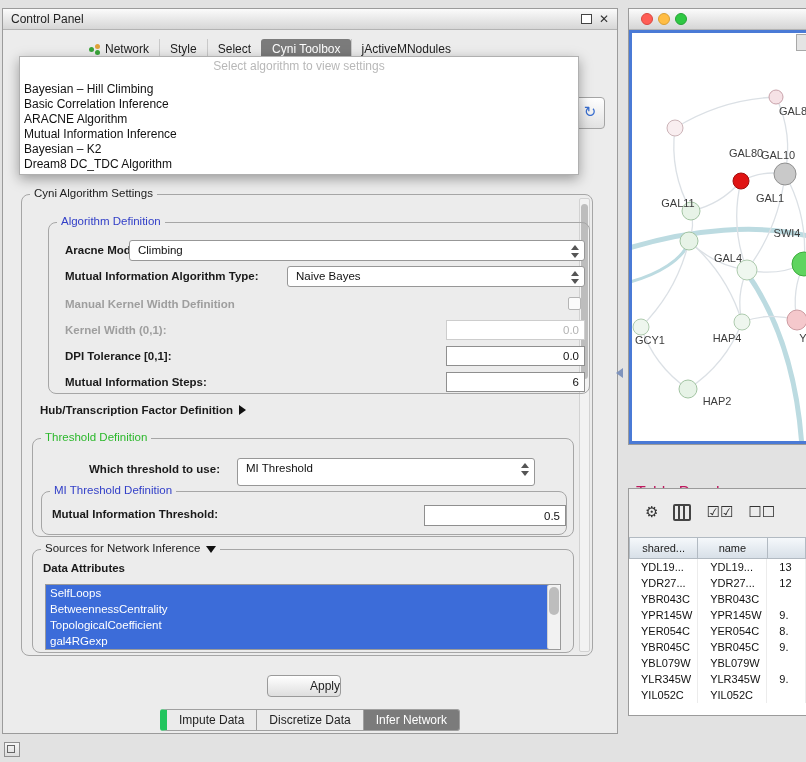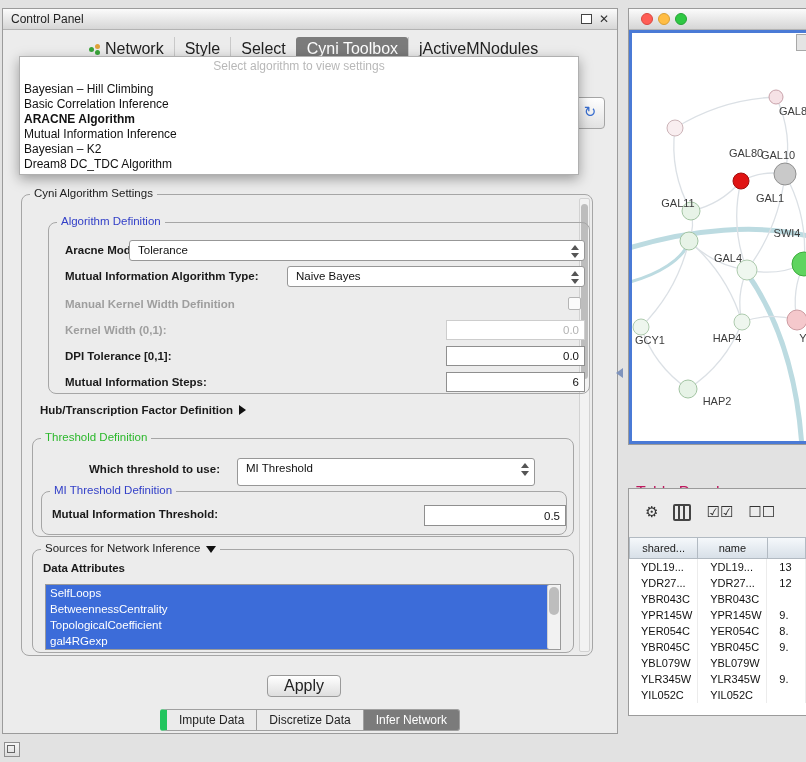--- a/index.html
+++ b/index.html
@@ -6,34 +6,34 @@
   body{font-family:"Liberation Sans",sans-serif;background:#d8d8d8}
   #root{position:relative;width:806px;height:762px;background:#e2e2e2;overflow:hidden}
   .win{position:absolute;background:#ececec;border:1px solid #9b9b9b;box-sizing:border-box}
   .titlebar{position:absolute;left:0;right:0;top:0;height:21px;background:linear-gradient(#fbfbfb,#d6d6d6);border-bottom:1px solid #b3b3b3;display:flex;align-items:center;padding:0 8px;box-sizing:border-box}
   .titlebar .t{font-size:12px;color:#222}
   .winbtns{margin-left:auto;display:flex;align-items:center;gap:7px}
   .floatico{width:9px;height:8px;border:1.5px solid #444;background:#fff}
   .closeico{font-size:12px;color:#333;line-height:10px}
   
   .tabstrip{position:absolute;left:76px;top:28px;height:24px;display:flex;align-items:center;z-index:10}
-  .tab{padding:3px 10px;font-size:16px;color:#222;border-left:1px solid #c9c9c9;display:flex;align-items:center;gap:5px;white-space:nowrap}
+  .tab{padding:3px 10px;font-size:12px;color:#222;border-left:1px solid #c9c9c9;display:flex;align-items:center;gap:5px;white-space:nowrap}
   .tab:first-child{border-left:none}
   .tab.selected{background:#7b7b7b;color:#fff;border-radius:3px;border-left-color:transparent}
   .net-ico{width:11px;height:11px;position:relative;display:inline-block}
   .net-ico i{position:absolute;width:5px;height:5px;border-radius:50%;background:#3aa53a}
   .net-ico i:nth-child(2){left:6px;top:0;background:#e0a23a}
   .net-ico i:nth-child(3){left:6px;top:6px}
   .net-ico i:nth-child(1){left:0;top:3px}
   
   .popup{position:absolute;left:16px;top:47px;width:560px;height:119px;background:#fff;border:1px solid #b0b0b0;box-shadow:0 4px 12px rgba(0,0,0,.35);z-index:60;font-size:12px;box-sizing:border-box}
   .popup .ph{height:16px;text-align:center;color:#b8b8b8;padding-top:2px}
   .popup .items{margin-top:7px}
   .dd-item{height:15px;line-height:15px;padding-left:4px;color:#111;white-space:nowrap}
-  .dd-item.bold{font-weight:bold}
+  .dd-item.bold{font-weight:normal}
   .frag{position:absolute;left:572px;top:88px;width:28px;height:30px;border:1px solid #a5a5a5;border-radius:4px;background:linear-gradient(#ffffff,#e2e2e2);z-index:5;color:#3a6fd0;font-size:15px;text-align:center;line-height:28px}
   
   .gbox{position:absolute;border:1px solid #a6a6a6;border-radius:8px;box-sizing:border-box}
   .gtitle{position:absolute;top:-8px;left:8px;background:#ececec;padding:0 4px;font-size:11.5px;color:#222;white-space:nowrap}
   .gtitle.blue{color:#3340c8}
   .gtitle.green{color:#2cb82c}
   .lbl{position:absolute;font-size:11.5px;font-weight:bold;color:#1a1a1a;white-space:nowrap}
   .lbl.dis{color:#9e9e9e}
   .combo{position:absolute;background:#fff;border:1px solid #979797;border-radius:3px;box-sizing:border-box}
   .combo .val{position:absolute;left:8px;top:3px;font-size:11.5px;color:#111;white-space:nowrap}
@@ -44,21 +44,21 @@
   input.field.dis{border-color:#cdcdcd;color:#b3b3b3}
   .checkbox{position:absolute;width:13px;height:13px;border:1px solid #b5b5b5;border-radius:2px;background:#fbfbfb;box-sizing:border-box}
   .vscroll{position:absolute;background:#f2f2f2;border:1px solid #d2d2d2;border-radius:2px;box-sizing:border-box}
   .vscroll .thumb{position:absolute;left:1px;right:1px;background:#bdbdbd;border-radius:5px}
   .tri-right{display:inline-block;width:0;height:0;border-top:5px solid transparent;border-bottom:5px solid transparent;border-left:7px solid #111;margin-left:6px;vertical-align:-1px}
   .tri-down{display:inline-block;width:0;height:0;border-left:5px solid transparent;border-right:5px solid transparent;border-top:7px solid #111;margin-left:6px;vertical-align:-1px}
   
   .attrlist{position:absolute;background:#fff;border:1px solid #9a9a9a;box-sizing:border-box;overflow:hidden}
   .attr-item{height:16px;line-height:16px;font-size:11.5px;color:#fff;background:#3c6cd9;padding-left:4px;width:503px;box-sizing:border-box;white-space:nowrap}
   
-  .pushbtn{position:absolute;border:1px solid #9a9a9a;border-radius:4px;background:linear-gradient(#ffffff,#dedede);font-size:16px;color:#222;text-align:center;line-height:20px;box-sizing:border-box}
+  .pushbtn{position:absolute;border:1px solid #9a9a9a;border-radius:4px;background:linear-gradient(#ffffff,#dedede);font-size:12px;color:#222;text-align:right;line-height:20px;box-sizing:border-box}
   .btabs{position:absolute;left:0;right:0;top:700px;display:flex;justify-content:center}
   .btab{padding:3px 12px;font-size:12px;color:#222;border:1px solid #a0a0a0;border-left:none;background:#ebebeb;white-space:nowrap}
   .btab:first-child{border-left:7px solid #22c55e;border-radius:3px 0 0 3px}
   .btab:last-child{border-radius:0 3px 3px 0}
   .btab.selected{background:#7b7b7b;color:#fff}
   
   #net-win{left:628px;top:8px;width:178px;height:437px;border-right:none}
   .lights{position:absolute;left:12px;top:4px;display:flex;gap:5px}
   .light{width:12px;height:12px;border-radius:50%;box-sizing:border-box}
   .light.red{background:#ff5d55;border:1px solid #d94840}
@@ -144,21 +144,21 @@
 
       <div class="vscroll" style="right:2px;top:3px;width:11px;height:454px">
         <div class="thumb" style="top:5px;height:175px"></div>
       </div>
 
       <div class="gbox" style="left:26px;top:27px;width:542px;height:172px">
         <span class="gtitle blue">Algorithm Definition</span>
 
         <span class="lbl" style="left:16px;top:21px">Aracne Mode:</span>
         <div class="combo" style="left:80px;top:17px;width:456px;height:21px">
-          <span class="val">Tolerance</span>
+          <span class="val">Climbing</span>
           <span class="arrows"></span>
         </div>
 
         <span class="lbl" style="left:16px;top:47px">Mutual Information Algorithm Type:</span>
         <div class="combo" style="left:238px;top:43px;width:298px;height:21px">
           <span class="val">Naive Bayes</span>
           <span class="arrows"></span>
         </div>
 
         <span class="lbl dis" style="left:16px;top:75px">Manual Kernel Width Definition</span>

